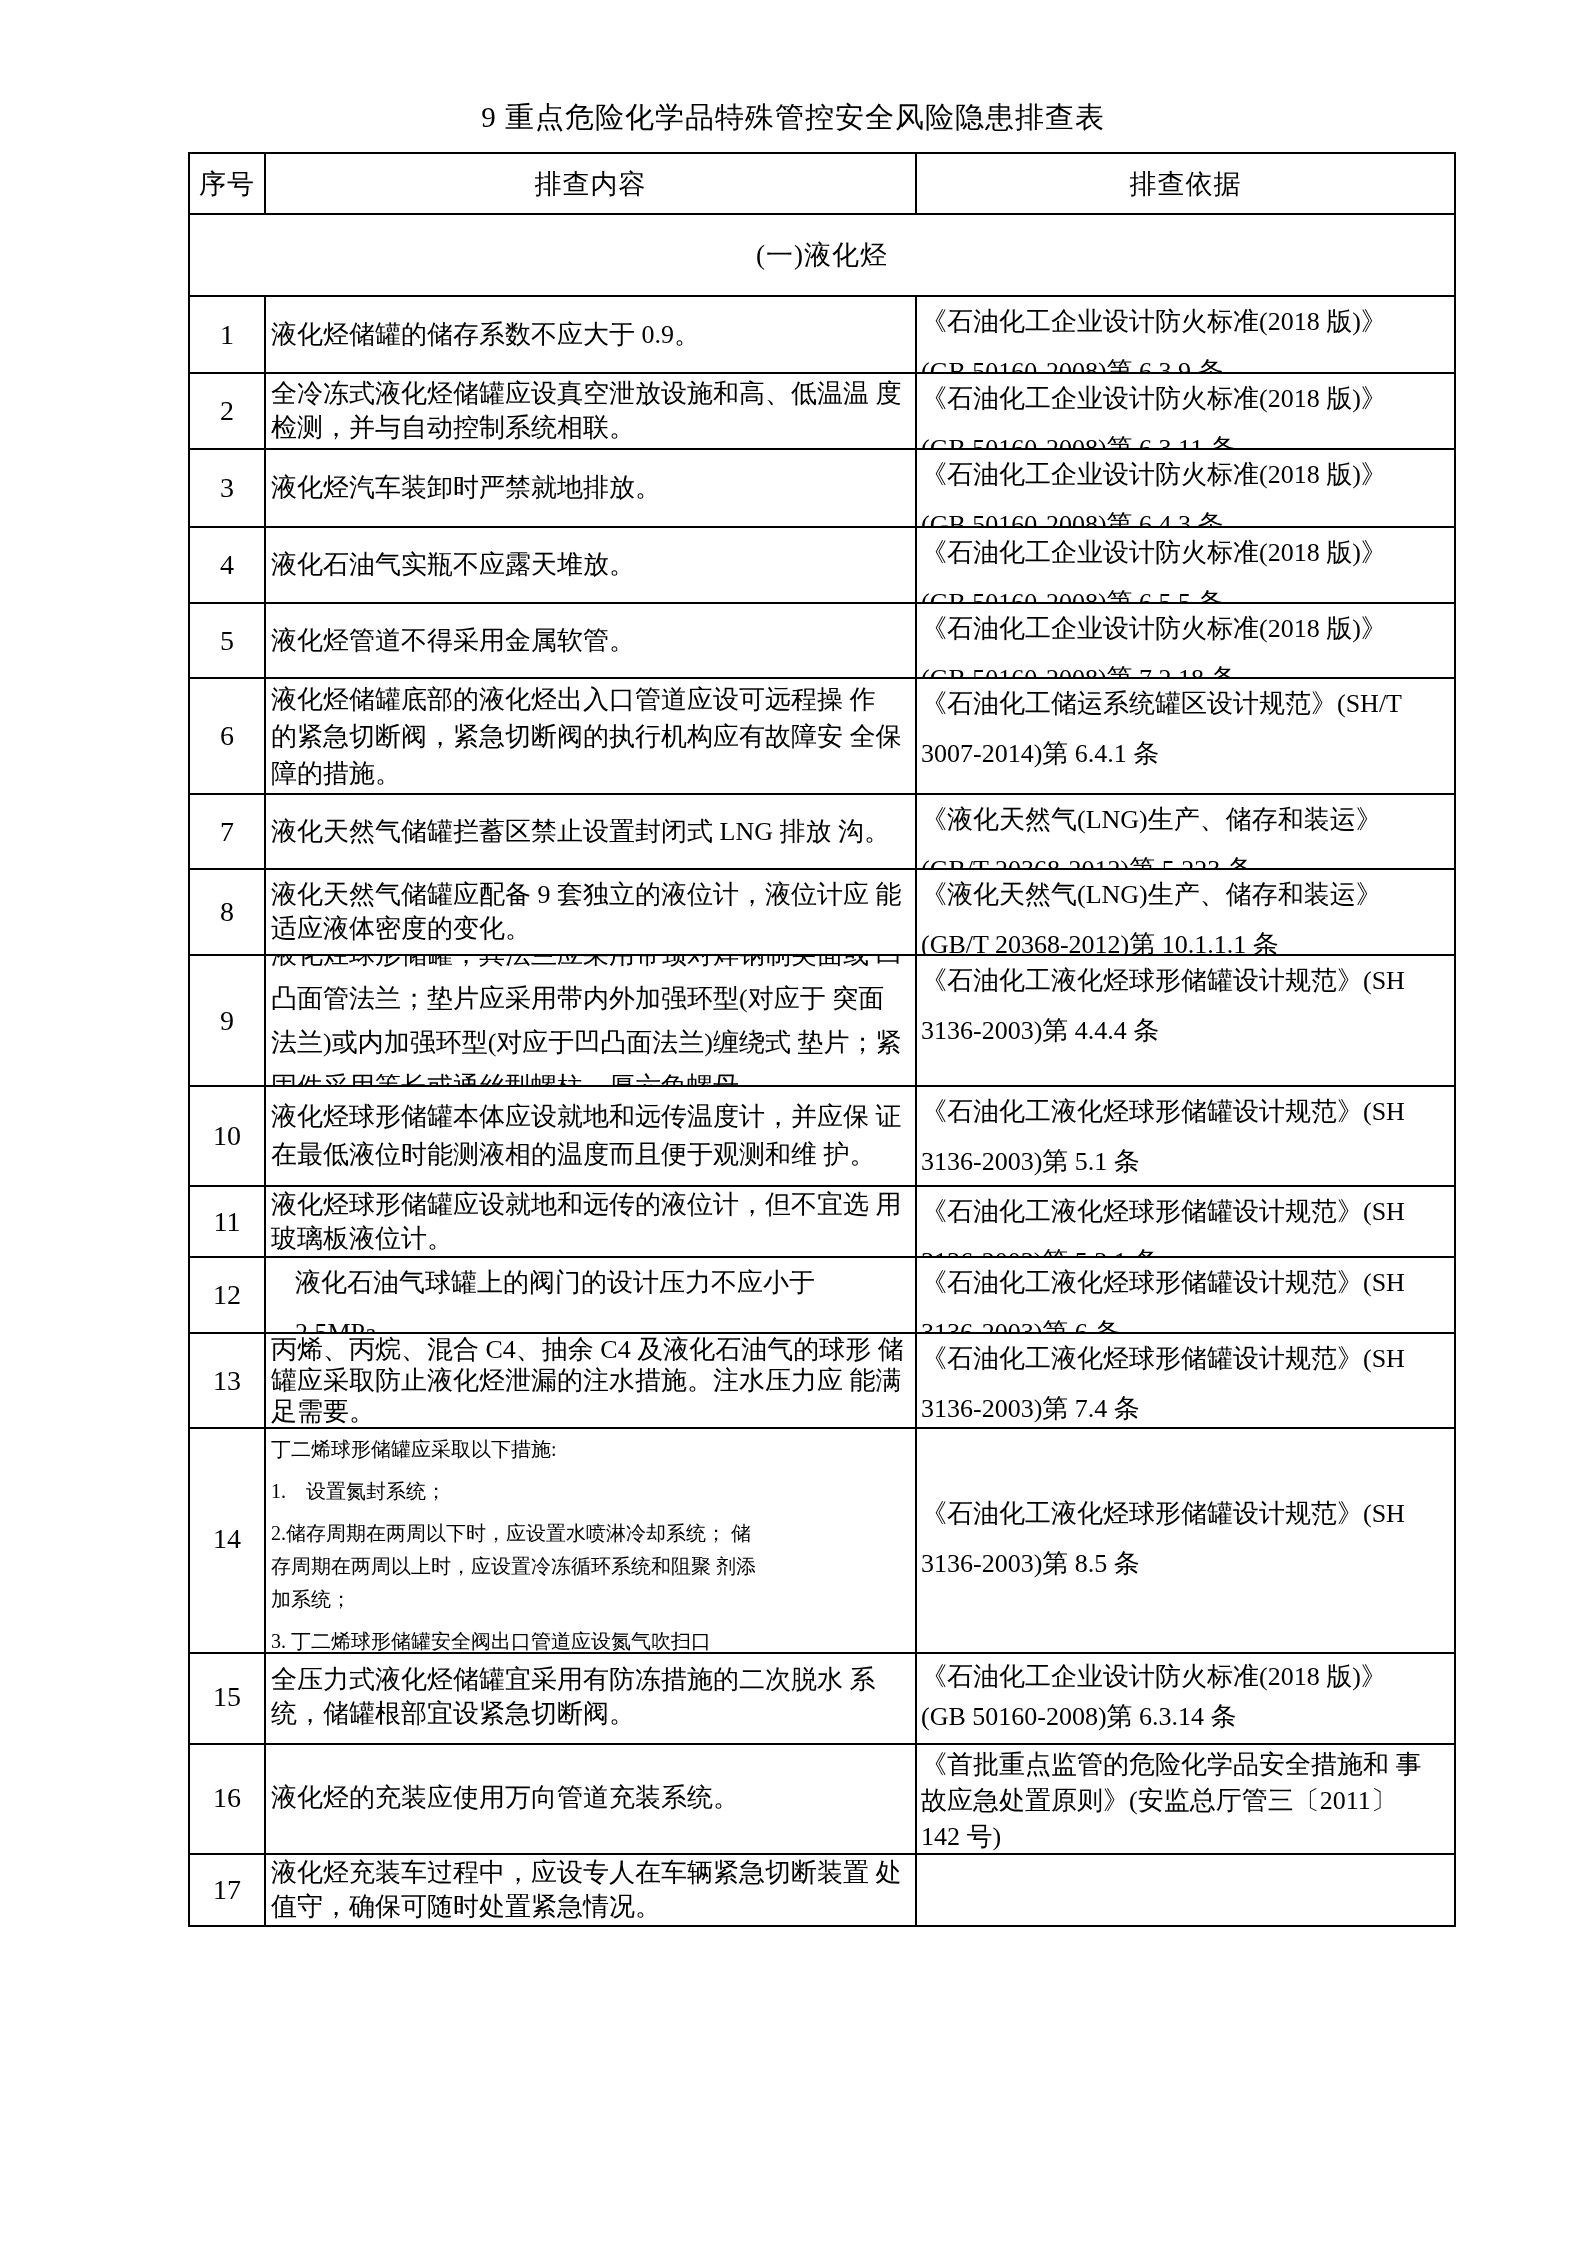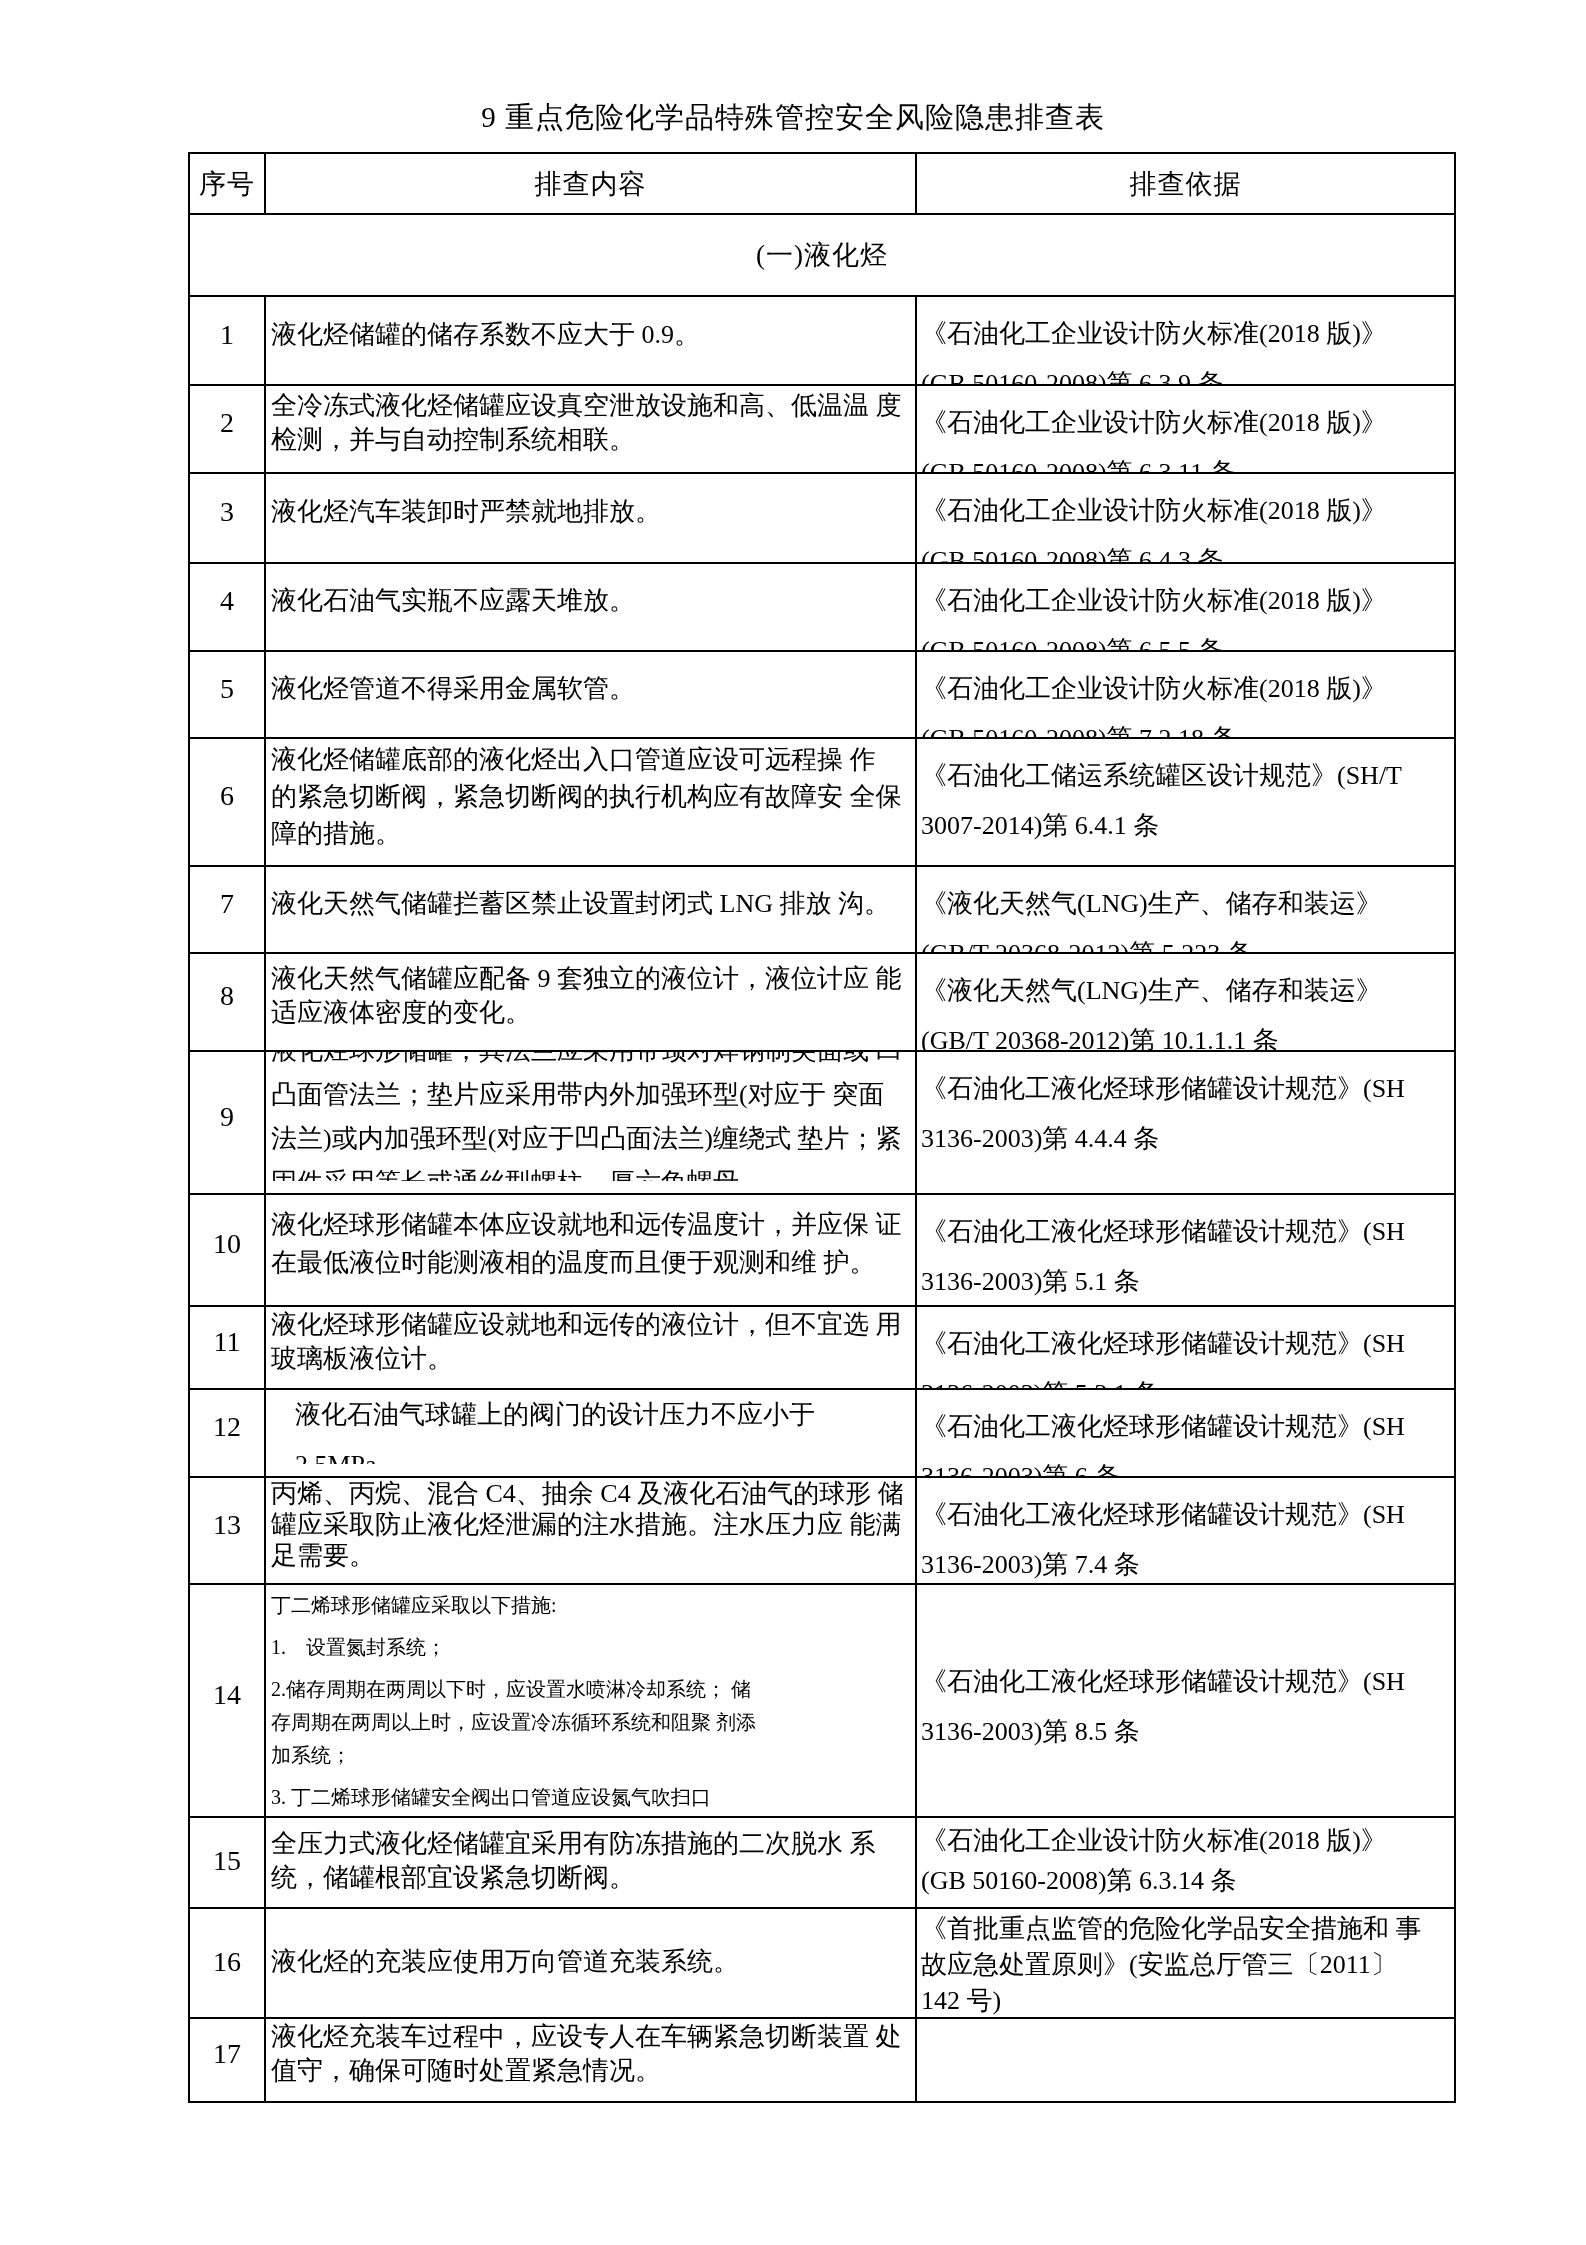--- a/index.html
+++ b/index.html
@@ -59,21 +59,21 @@
     display:block;
     line-height:50px;
     padding:0 2px 0 5px;
     margin-left:24px;
   }
   
   .basis .cw{
     display:block;
     font-size:26px;
     line-height:50px;
-    padding:12px 2px 0 4px;
+    padding:0 2px 0 4px;
   }
   .bcenter .cw{display:flex;align-items:center;}
   .b40 .cw{line-height:40px;padding-top:3px;}
   .b36 .cw{line-height:36px;padding-top:2px;}
   
   .paras .cw{display:block;padding:4px 2px 0 5px;}
   .paras p{margin:0 0 9px 0;line-height:33px;font-size:20px;white-space:pre-wrap;word-break:break-all;}
 </style>
 </head>
 <body>

